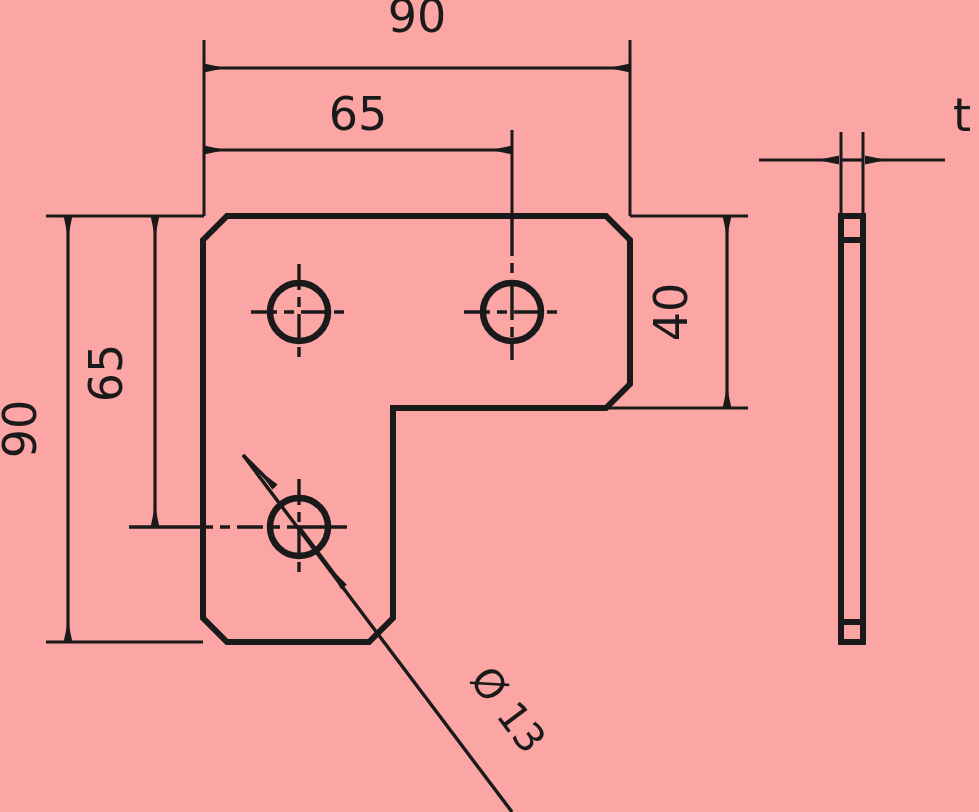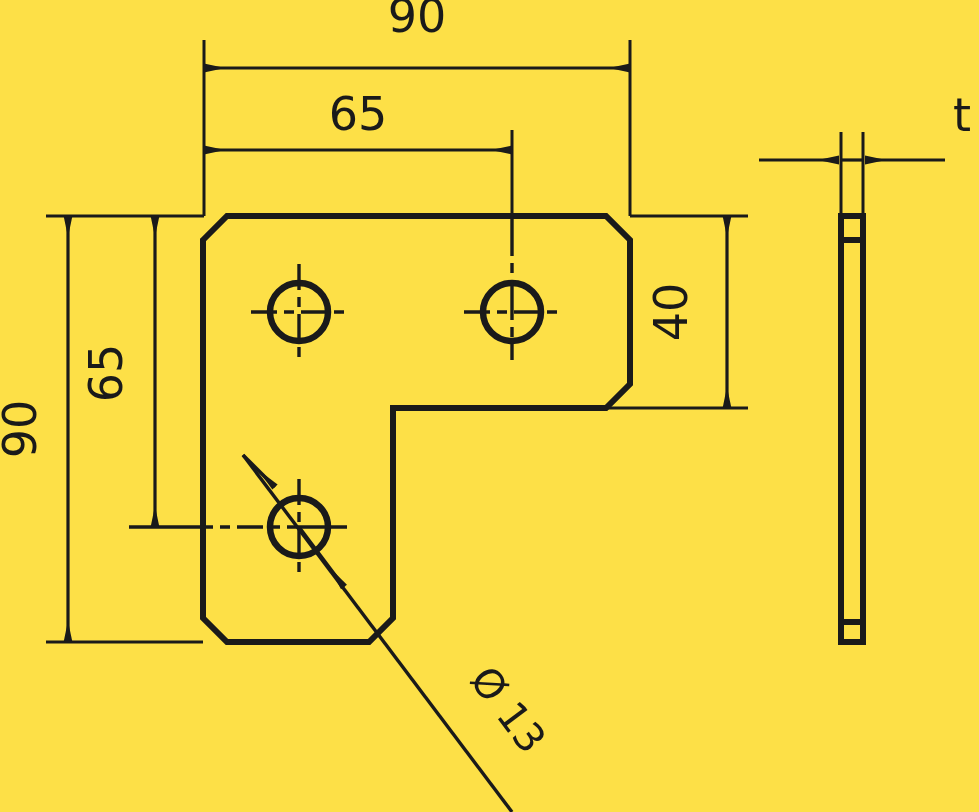--- a/index.html
+++ b/index.html
@@ -1,21 +1,21 @@
 <!DOCTYPE html>
 <html><head>
 <meta charset="utf-8">
 <title>Technical Drawing</title>
 <style>
   html,body{margin:0;padding:0;background:#ffffff;}
   body{
     font-family:"DejaVu Sans", sans-serif;
     width:979px;height:812px;overflow:hidden;position:relative;
   }
-  #drawing-root{position:relative;width:979px;height:812px;background:#fde047;}
+  #drawing-root{position:relative;width:979px;height:812px;background:#fca5a5;}
   svg{display:block;}
   .dim-text{
     font-family:"DejaVu Sans", sans-serif;
     font-size:46px;
     fill:#1a1a1a;
     stroke:none;
   }
   .dim-text-small{
     font-family:"DejaVu Sans", sans-serif;
     font-size:40px;

